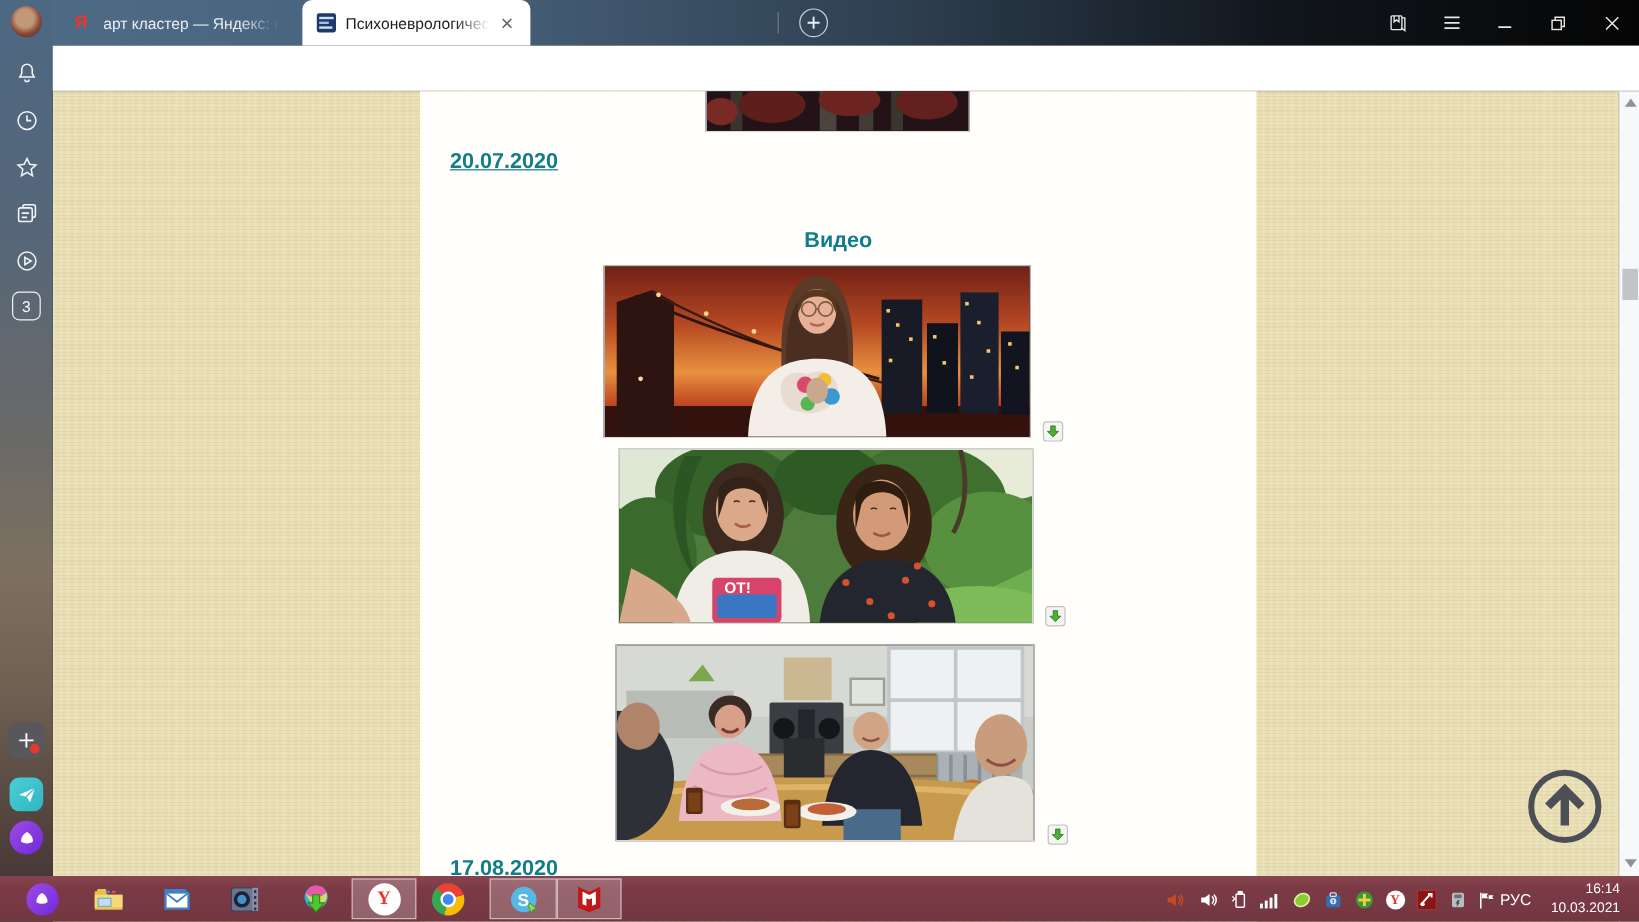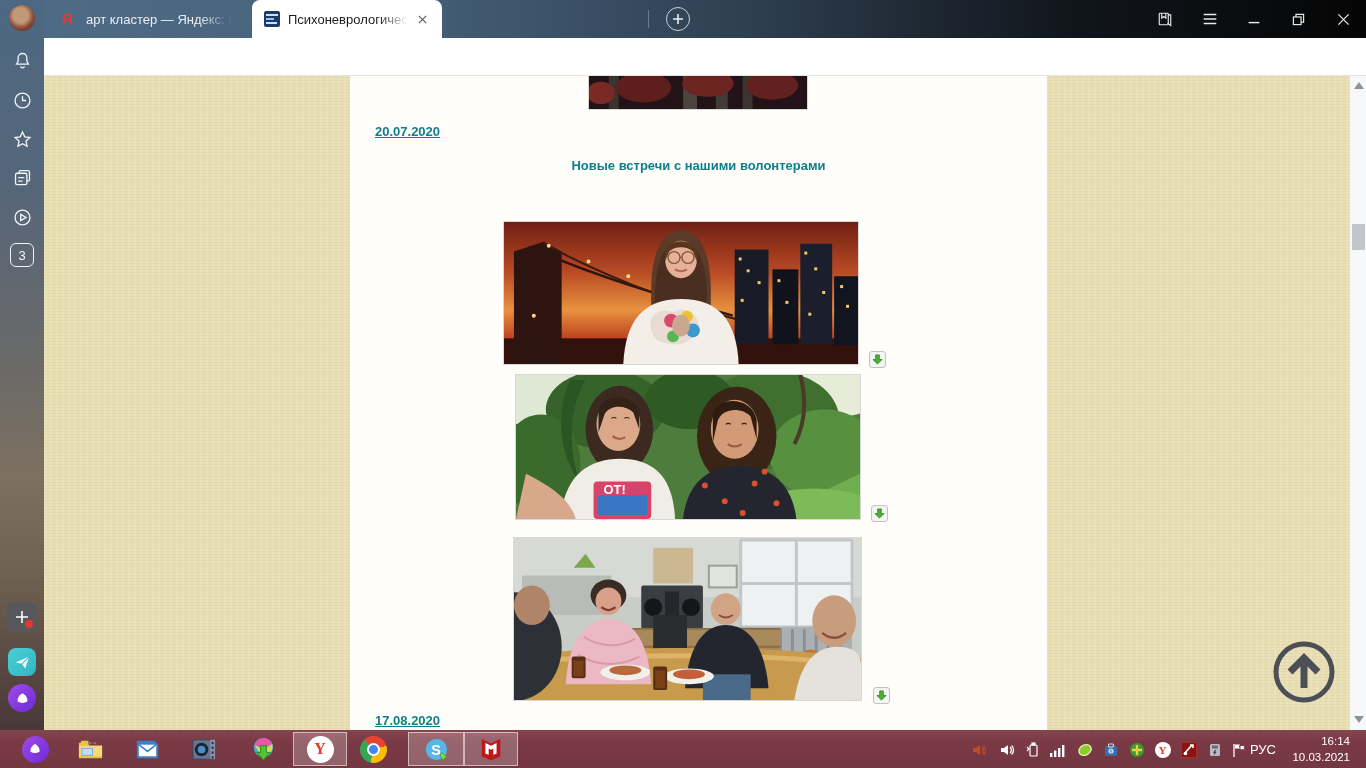--- a/index.html
+++ b/index.html
@@ -47,21 +47,21 @@
   #sb-alice { left:8px; top:684px; width:28px; height:28px; border-radius:50%;
     background:linear-gradient(135deg,#a04ae6,#6d2bd9); display:flex; align-items:center; justify-content:center; }
 
   
   #viewport { left:44px; top:76px; width:1305px; height:692px; overflow:hidden;
     background-color:#e9dfb6;
     background-image:
       repeating-linear-gradient(0deg, rgba(205,185,135,.22) 0 1px, transparent 1px 3px),
       repeating-linear-gradient(90deg, rgba(255,250,228,.16) 0 2px, transparent 2px 6px); }
   #content-col { left:306px; top:0; width:697px; height:692px; background:#fffefb; }
-  .teal { color:#0f7e8a; font-weight:bold; font-size:13px; }
+  .teal { color:#0f7e8a; font-weight:bold; font-size:18px; }
   .date-link { text-decoration:underline; cursor:pointer; }
   .photo { border:1px solid #d8d8d4; background:#000; }
   .photo svg { display:block; width:100%; height:100%; }
   .dl-btn { width:17px; height:17px; background:#f4f4f2; border:1px solid #c2c2be; border-radius:3px;
     display:flex; align-items:center; justify-content:center; }
 
   
   #pg-scrollbar { left:1349px; top:76px; width:17px; height:692px; background:#f7f8f9; border-left:1px solid #e2e2e2; }
   #pg-thumb { left:2px; top:148px; width:13px; height:26px; background:#c2c6ca; }
   .scroll-arrow { left:4px; width:0; height:0; }
@@ -242,21 +242,21 @@
           <rect x="155" y="0" width="10" height="35" fill="#3c352f"></rect>
             <rect x="20" y="0" width="10" height="35" fill="#3a332e"></rect>
           <ellipse cx="55" cy="12" rx="28" ry="16" fill="#5e1f1c"></ellipse>
             <ellipse cx="120" cy="8" rx="26" ry="14" fill="#6b2420"></ellipse>
           <ellipse cx="185" cy="10" rx="26" ry="15" fill="#62211e"></ellipse>
             <ellipse cx="12" cy="18" rx="14" ry="12" fill="#7a2a24"></ellipse>
         </svg>
       </div>
 
       <a class="teal date-link abs" style="left:25px; top:48px;">20.07.2020</a>
-      <div class="teal abs" style="left:0; top:82px; width:697px; text-align:center;">Новые встречи с нашими волонтерами</div>
+      <div class="teal abs" style="left:0; top:114px; width:697px; text-align:center;">Видео</div>
 
       <div class="photo abs" style="left:153px; top:145px; width:356px; height:144px;">
         <svg viewBox="0 0 356 144" preserveAspectRatio="none">
           <defs>
             <linearGradient id="sky1" x1="0" y1="0" x2="0" y2="1">
               <stop offset="0" stop-color="#702015"></stop>
                 <stop offset="0.35" stop-color="#b84a24"></stop>
               <stop offset="0.62" stop-color="#e8913f"></stop>
                 <stop offset="0.8" stop-color="#c04a22"></stop>
               <stop offset="1" stop-color="#701f14"></stop>

